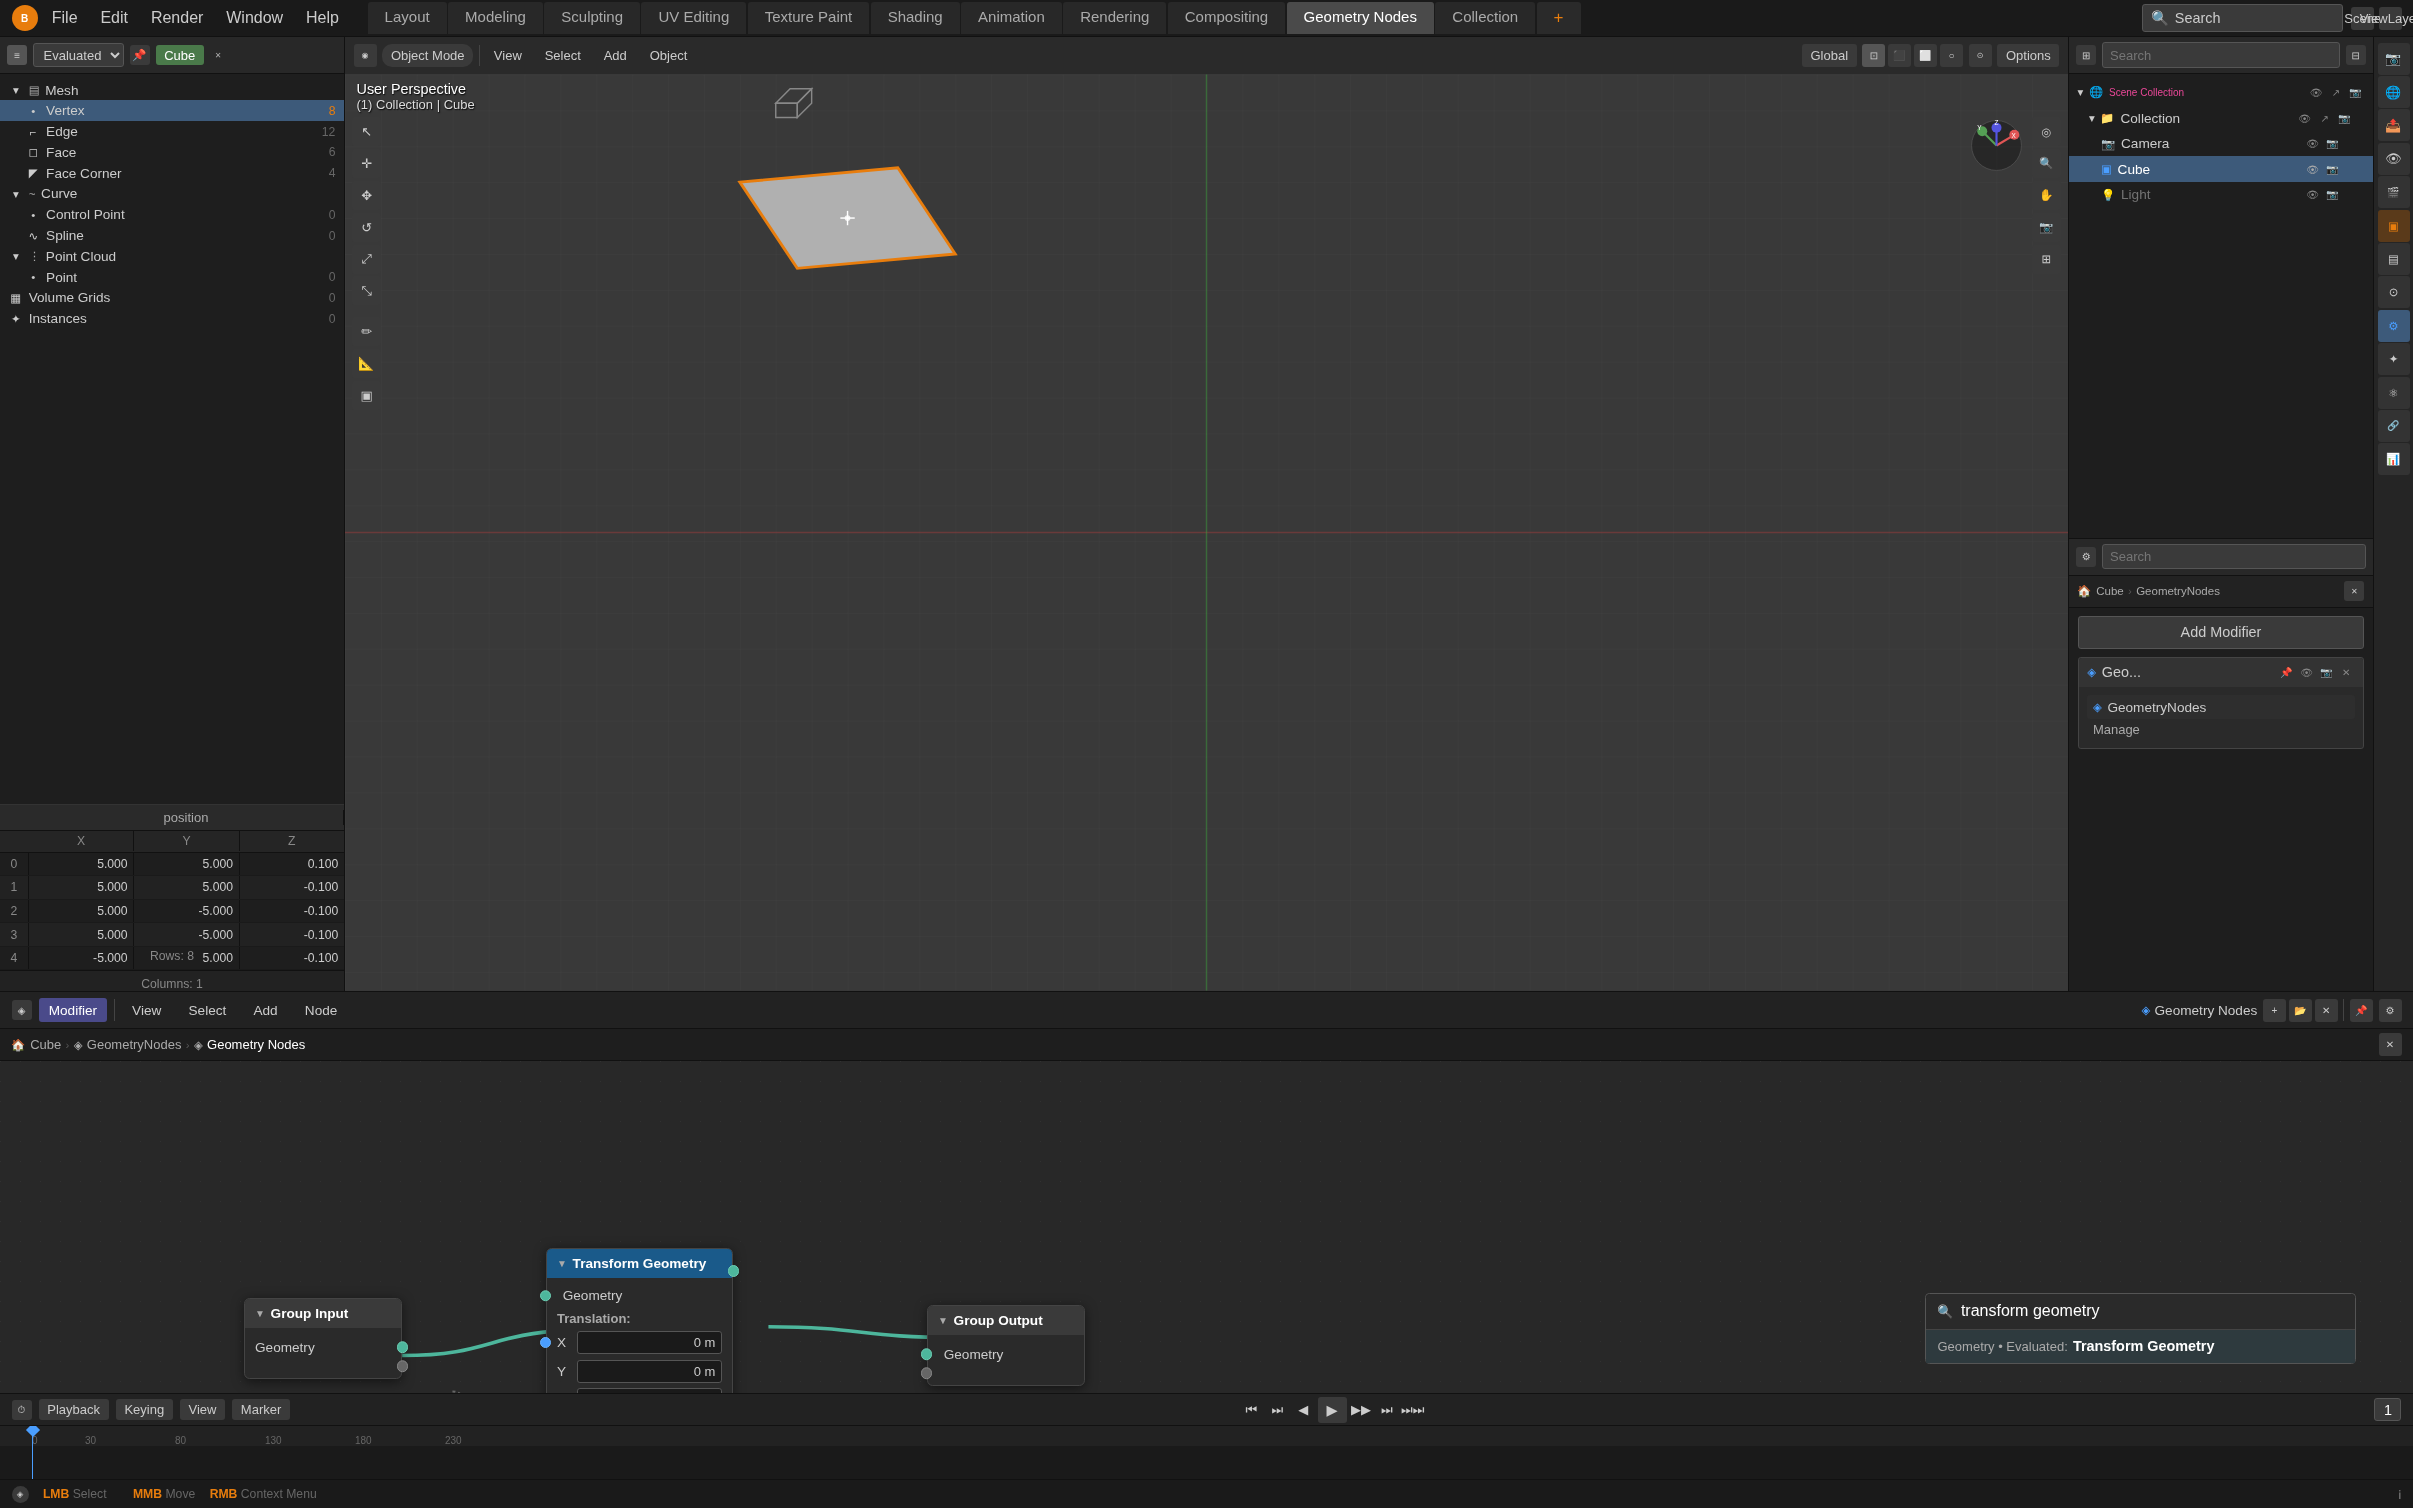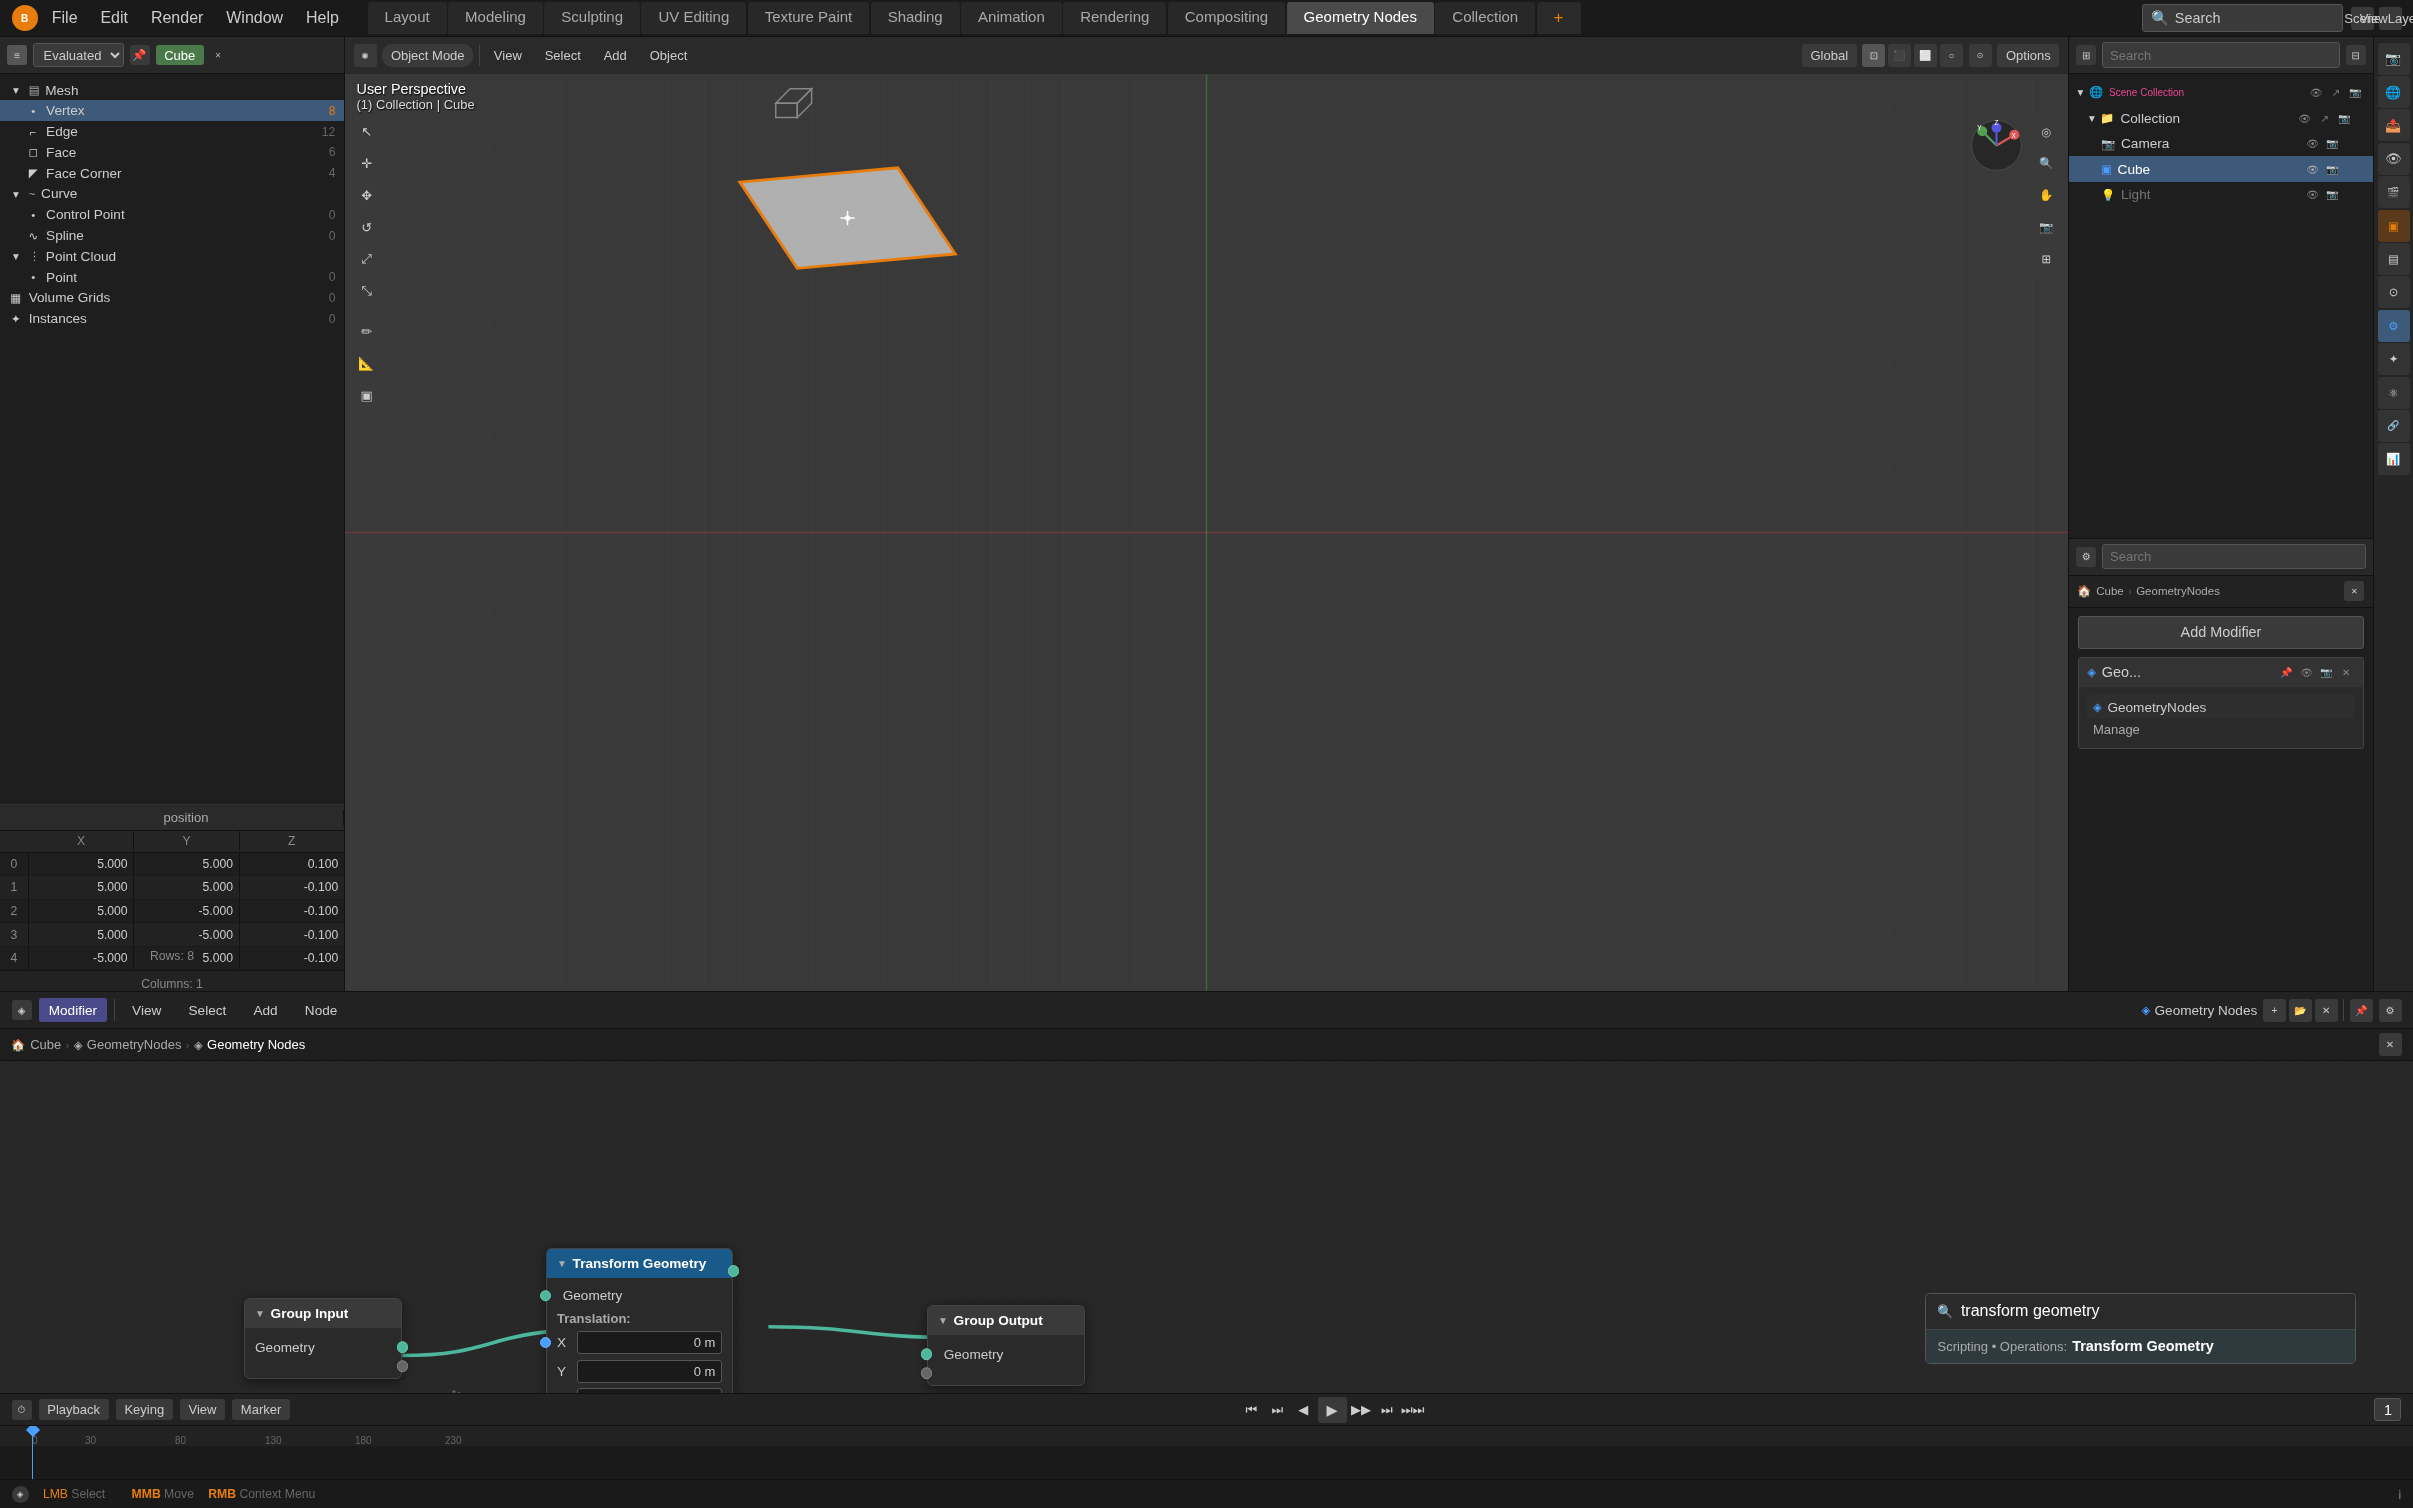--- a/index.html
+++ b/index.html
@@ -634,21 +634,21 @@
         </div>
       </div>
 
       <div style="position:absolute;bottom:29px;right:57px;width:431px;background:#1e1e1e;border:0.7px solid #555;border-radius:4.3px;z-index:200;">
         <div style="display:flex;align-items:center;padding:8.6px 11.5px;gap:7.2px;background:#2a2a2a;border-radius:4.3px 4.3px 0 0;border-bottom:0.7px solid #444;">
           <span style="font-size:13px;color:#888;">🔍</span>
           <input style="background: transparent; border: none; outline: none; color: rgb(255, 255, 255); font-size: 16px; flex: 1 1 0%;" value="transform geometry">
         </div>
         <div style="padding:8.6px 11.5px;display:flex;align-items:center;gap:5.7px;cursor:pointer;background:#2e3a3e;">
           <div>
-            <span style="font-size:13px;color:#aaa;">Scripting • Operations:</span>
+            <span style="font-size:13px;color:#aaa;">Geometry • Evaluated:</span>
             <span style="font-size:14.4px;color:#fff;font-weight:bold;margin-left:2.9px;">Transform Geometry</span>
           </div>
         </div>
       </div>
 
     </div>
   </div>
 
   <div style="height:86px;background:#1a1a1a;border-top:1.4px solid #111;display:flex;flex-direction:column;flex-shrink:0;">
     <div style="height:32px;background:#222;display:flex;align-items:center;padding:0 11.5px;gap:7.2px;border-bottom:0.7px solid #111;flex-shrink:0;">
@@ -700,21 +700,21 @@
 
       <div style="position:absolute;left:32px;top:0;bottom:0;width:1.4px;background:#4a9eff;z-index:5;">
         <div style="position:absolute;top:-1.4px;left:-4.3px;width:10px;height:10px;background:#4a9eff;transform:rotate(45deg);"></div>
       </div>
     </div>
   </div>
 
   <div style="height:29px;background:#1a1a1a;border-top:0.7px solid #111;display:flex;align-items:center;padding:0 11.5px;gap:14.4px;flex-shrink:0;">
     <div style="width:17px;height:17px;background:#3a3a3a;border-radius:50%;display:flex;align-items:center;justify-content:center;font-size:8.6px;cursor:pointer;">◈</div>
     <span style="font-size:12.2px;color:#666;">
-      <span style="color:#e87d0d;font-weight:normal;">LMB</span> Select
+      <span style="color:#e87d0d;font-weight:bold;">LMB</span> Select
     </span>
     <span style="font-size:12.2px;color:#666;padding-left:12px;">
       <span style="color:#e87d0d;font-weight:bold;">MMB</span> Move
     </span>
     <span style="font-size:12.2px;color:#666;">
       <span style="color:#e87d0d;font-weight:bold;">RMB</span> Context Menu
     </span>
     <div style="margin-left:auto;display:flex;gap:8.6px;">
       <span style="font-size:12.2px;color:#888;">ℹ</span>
     </div>

